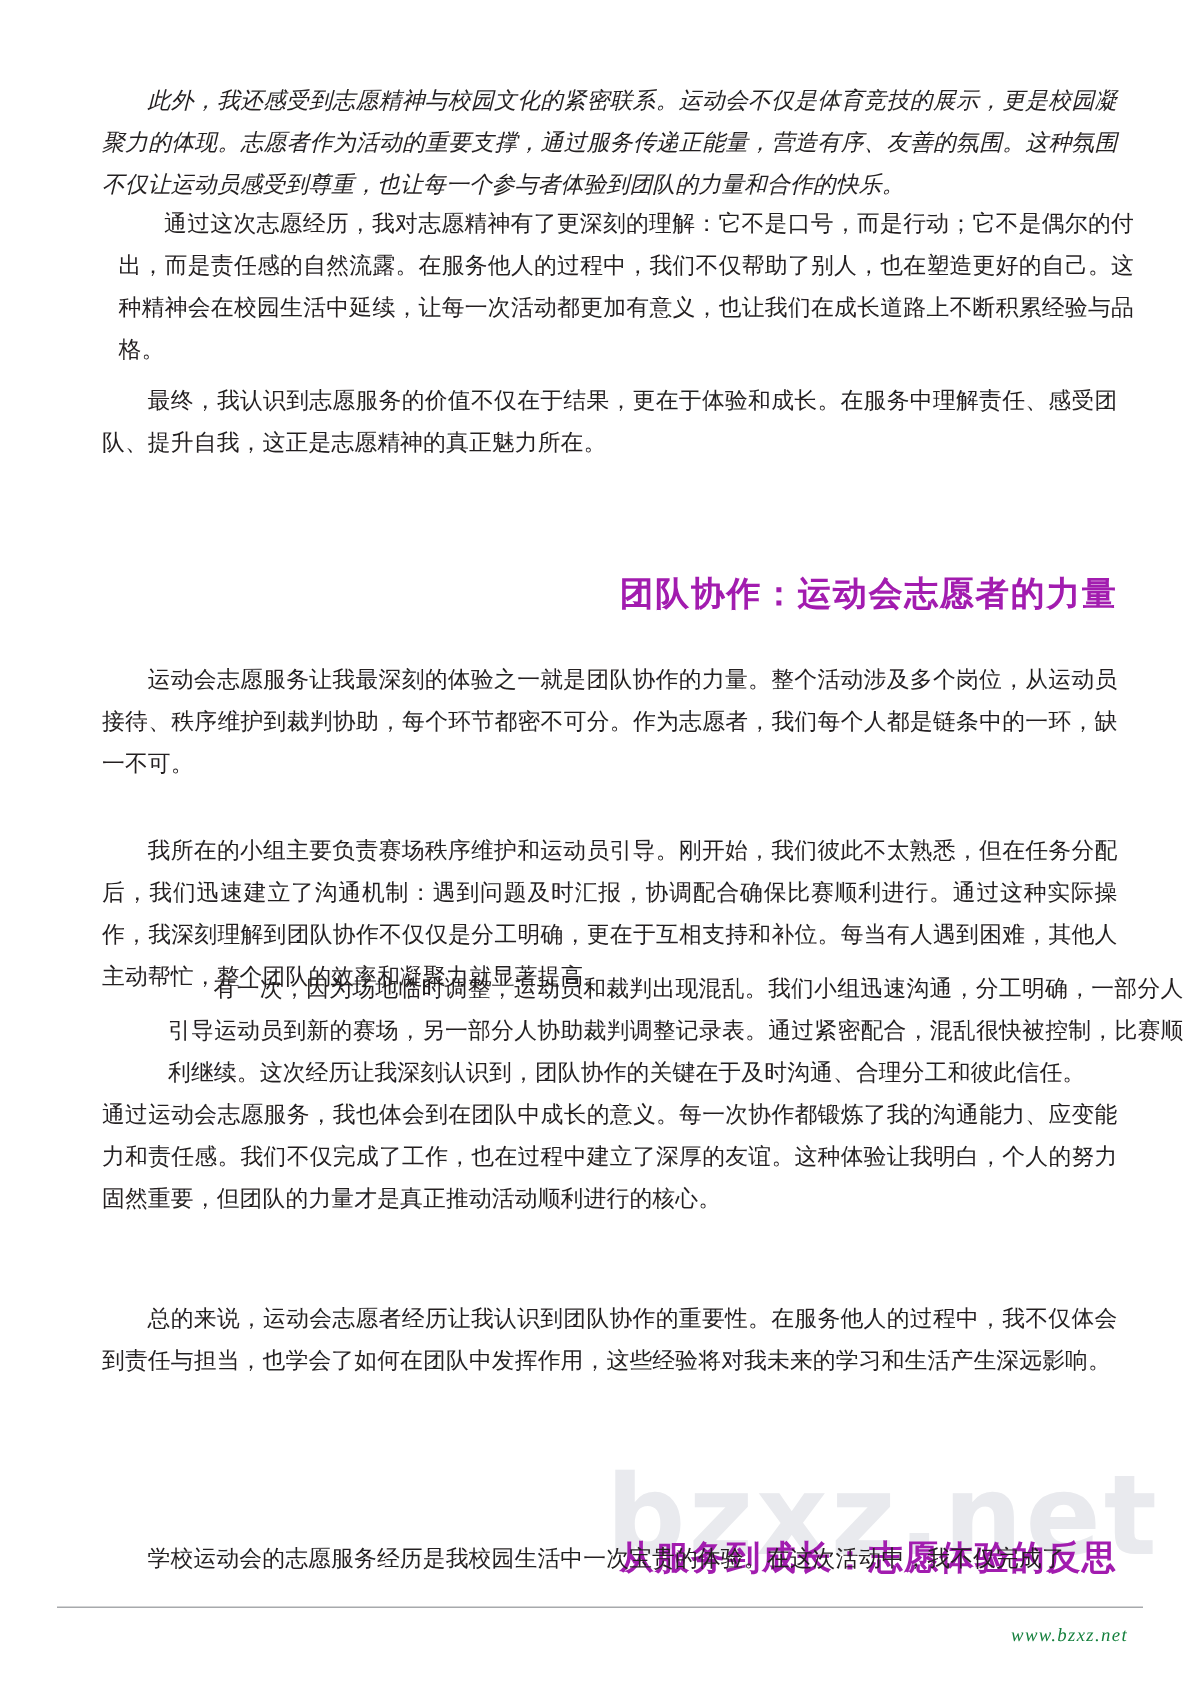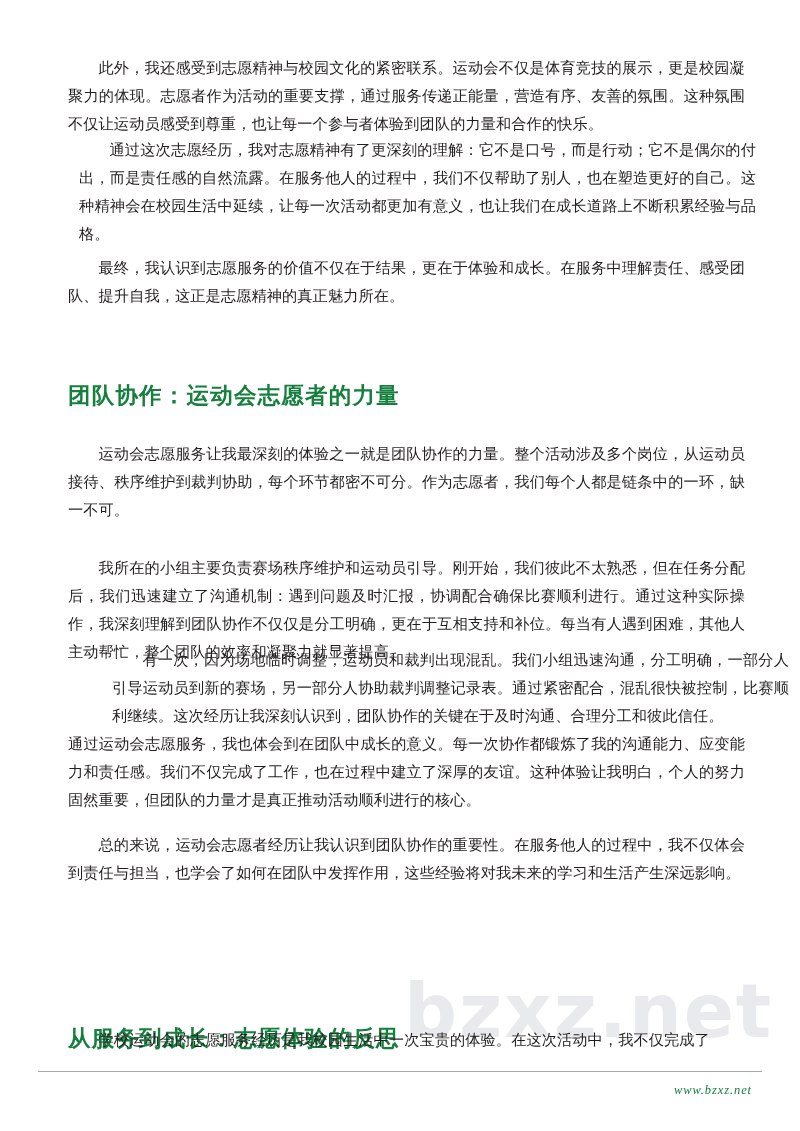--- a/index.html
+++ b/index.html
@@ -63,22 +63,22 @@
     font-family: "Liberation Serif", "DejaVu Serif", serif;
   }
   p.para.noindent {
     text-indent: 0;
   }
   h2.section-heading {
     margin: 0;
     font-size: 22.5px;
     line-height: 30px;
     font-weight: bold;
-    text-align: left;
-    color: #15803d;
+    text-align: right;
+    color: #a21caf;
     letter-spacing: 1.2px;
     font-family: "Liberation Serif", "DejaVu Serif", serif;
   }
   .footer-rule {
     position: absolute;
     left: 38px;
     top: 1071px;
     width: 724px;
     height: 0;
     border-top: 1.6px solid #a7a9ac;
@@ -99,21 +99,21 @@
 <body>
 
 <div class="page">
 
   <div class="watermark-layer">
     <div class="watermark">bzxz.net</div>
   </div>
 
   <div class="content">
 
-    <div class="body-block" style="top:54px;">
+    <div class="body-block" style="top:54px;font-style:italic;">
       <p class="para">此外，我还感受到志愿精神与校园文化的紧密联系。运动会不仅是体育竞技的展示，更是校园凝聚力的体现。志愿者作为活动的重要支撑，通过服务传递正能量，营造有序、友善的氛围。这种氛围不仅让运动员感受到尊重，也让每一个参与者体验到团队的力量和合作的快乐。</p>
     </div>
 
     <div class="body-block" style="top:136px;margin-left:11px;">
       <p class="para">通过这次志愿经历，我对志愿精神有了更深刻的理解：它不是口号，而是行动；它不是偶尔的付出，而是责任感的自然流露。在服务他人的过程中，我们不仅帮助了别人，也在塑造更好的自己。这种精神会在校园生活中延续，让每一次活动都更加有意义，也让我们在成长道路上不断积累经验与品格。</p>
     </div>
 
     <div class="body-block" style="top:254px;">
       <p class="para">最终，我认识到志愿服务的价值不仅在于结果，更在于体验和成长。在服务中理解责任、感受团队、提升自我，这正是志愿精神的真正魅力所在。</p>
     </div>
@@ -131,21 +131,21 @@
     </div>
 
     <div class="body-block" style="top:646px;margin-left:44px;">
       <p class="para">有一次，因为场地临时调整，运动员和裁判出现混乱。我们小组迅速沟通，分工明确，一部分人引导运动员到新的赛场，另一部分人协助裁判调整记录表。通过紧密配合，混乱很快被控制，比赛顺利继续。这次经历让我深刻认识到，团队协作的关键在于及时沟通、合理分工和彼此信任。</p>
     </div>
 
     <div class="body-block" style="top:730px;">
       <p class="para noindent">通过运动会志愿服务，我也体会到在团队中成长的意义。每一次协作都锻炼了我的沟通能力、应变能力和责任感。我们不仅完成了工作，也在过程中建立了深厚的友谊。这种体验让我明白，个人的努力固然重要，但团队的力量才是真正推动活动顺利进行的核心。</p>
     </div>
 
-    <div class="body-block" style="top:831px;">
+    <div class="body-block" style="top:866px;">
       <p class="para">总的来说，运动会志愿者经历让我认识到团队协作的重要性。在服务他人的过程中，我不仅体会到责任与担当，也学会了如何在团队中发挥作用，这些经验将对我未来的学习和生活产生深远影响。</p>
     </div>
 
     <div class="body-block" style="top:993px;margin-top:31px;">
       <h2 class="section-heading">从服务到成长：志愿体验的反思</h2>
     </div>
 
     <div class="body-block" style="top:1026px;">
       <p class="para">学校运动会的志愿服务经历是我校园生活中一次宝贵的体验。在这次活动中，我不仅完成了</p>
     </div>

